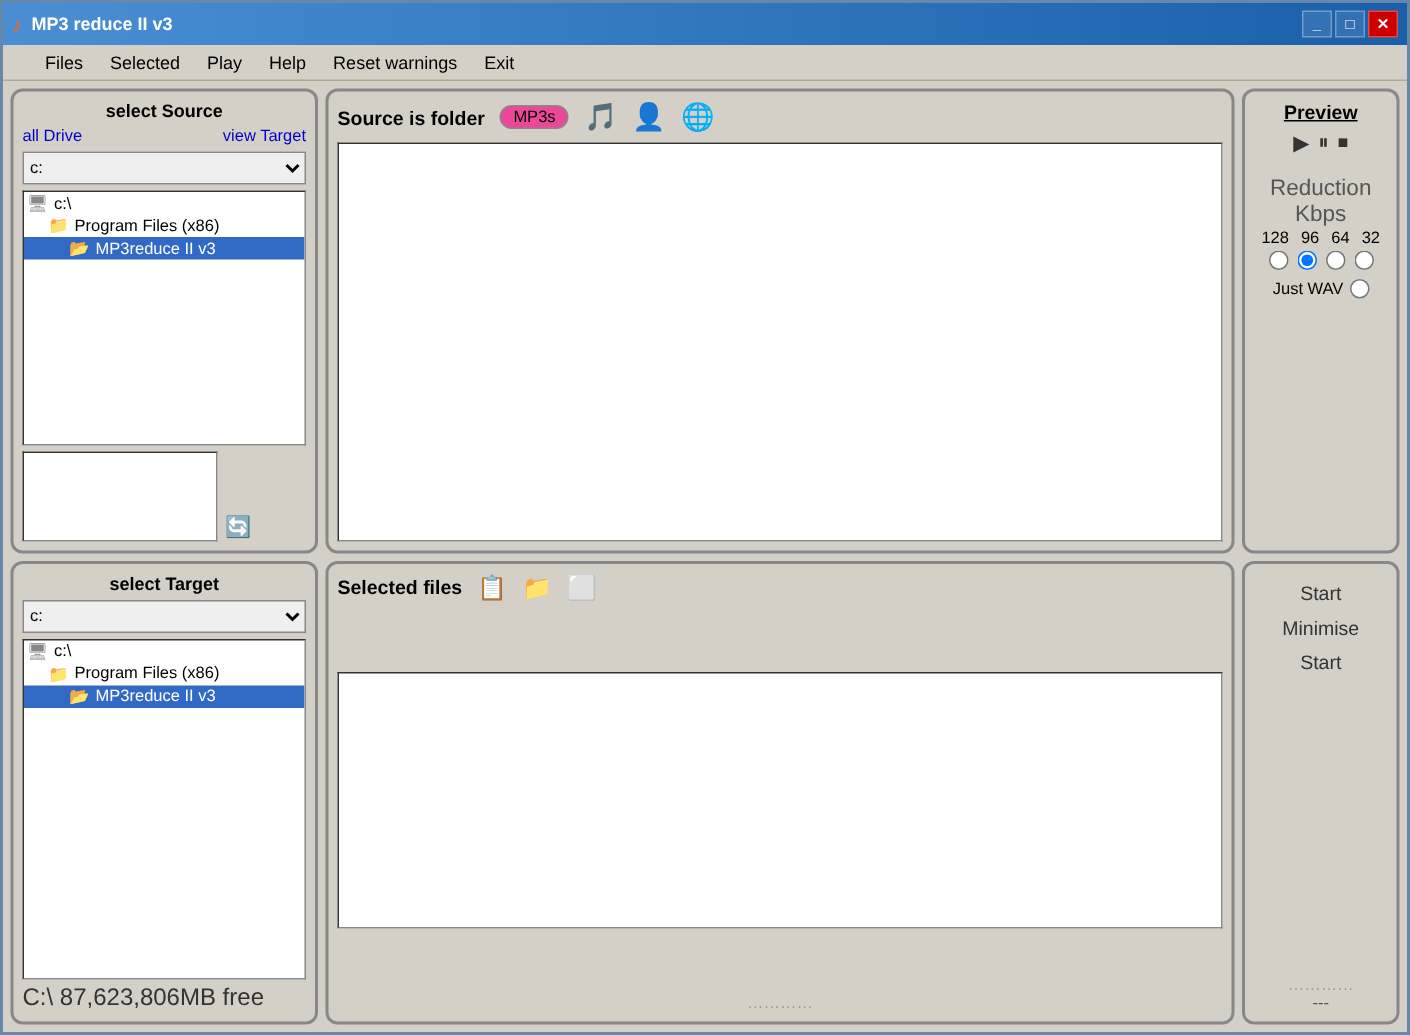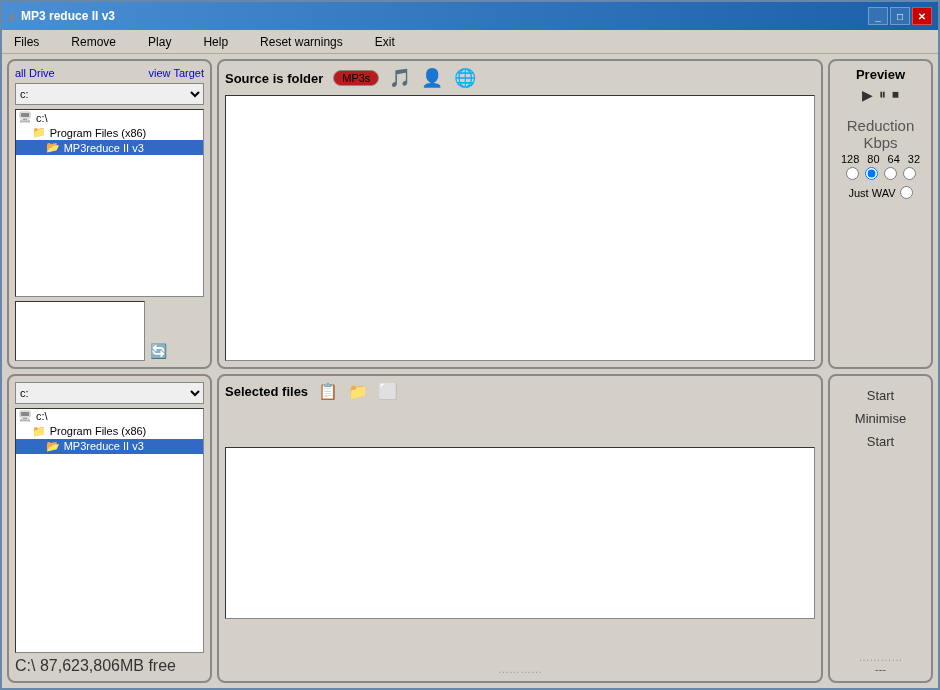--- a/index.html
+++ b/index.html
@@ -46,22 +46,22 @@
       border: 1px solid rgba(255,255,255,0.3);
       background: rgba(255,255,255,0.1);
       color: white;
     }
     .title-btn.close { background: #cc0000; }
     .menu-bar {
       background: #d4d0c8;
       height: 24px;
       display: flex;
       align-items: center;
-      padding: 0 4px;
-      gap: 16px;
+      padding: 0 20px;
+      gap: 2px;
       border-bottom: 1px solid #b0a898;
     }
     .menu-item {
       padding: 2px 8px;
       cursor: pointer;
       border-radius: 2px;
       color: #000;
     }
     .panel {
       background: #d4d0c8;
@@ -187,30 +187,31 @@
     </div>
     <div class="title-controls">
       <div class="title-btn">_</div>
       <div class="title-btn">□</div>
       <div class="title-btn close">✕</div>
     </div>
   </div>
 
   <div class="menu-bar">
     <div class="menu-item">Files</div>
-    <div class="menu-item">Remove</div>
+    <div class="menu-item">Selected</div>
     <div class="menu-item">Play</div>
     <div class="menu-item">Help</div>
     <div class="menu-item">Reset warnings</div>
     <div class="menu-item">Exit</div>
   </div>
 
   <div style="display:grid;grid-template-columns:205px 1fr 105px;grid-template-rows:1fr 1fr;gap:5px;padding:5px;flex:1;background:#d4d0c8;">
 
     <div class="panel" style="grid-column:1;grid-row:1;display:flex;flex-direction:column;">
+      <div class="panel-title">select Source</div>
       <div class="panel-links">
         <span class="panel-link">all Drive</span>
         <span class="panel-link">view Target</span>
       </div>
       <select style="width:100%;height:22px;margin-bottom:4px;font-size:11px;border:1px solid #888;">
         <option>c:</option>
       </select>
       <div class="tree-area" style="flex:1;">
         <div class="tree-item">
           <span style="color:#888;">🖥</span>
@@ -227,55 +228,56 @@
       </div>
       <div class="thumb-area">
         <div class="thumb-box"></div>
         <div class="refresh-btn">🔄</div>
       </div>
     </div>
 
     <div class="panel" style="grid-column:2;grid-row:1;display:flex;flex-direction:column;">
       <div style="display:flex;align-items:center;gap:10px;margin-bottom:6px;">
         <span style="font-weight:bold;font-size:13px;">Source is folder</span>
-        <span style="border:1px solid #888;border-radius:10px;padding:1px 8px;font-size:11px;background:#b91c1c;">MP3s</span>
+        <span style="border:1px solid #888;border-radius:10px;padding:1px 8px;font-size:11px;background:#ec4899;">MP3s</span>
         <span style="font-size:18px;cursor:pointer;">🎵</span>
         <span style="font-size:18px;cursor:pointer;">👤</span>
         <span style="font-size:18px;cursor:pointer;">🌐</span>
       </div>
       <div class="source-list" style="flex:1;background:white;border:1px inset #888;"></div>
     </div>
 
     <div class="panel" style="grid-column:3;grid-row:1;display:flex;flex-direction:column;align-items:center;">
-      <div style="font-weight:bold;font-size:13px;margin-bottom:4px;">Preview</div>
+      <div style="font-weight:bold;font-size:13px;margin-bottom:4px;text-decoration:underline;">Preview</div>
       <div style="display:flex;gap:6px;margin-bottom:8px;">
         <button class="preview-btn" style="background:none;border:none;cursor:pointer;font-size:14px;">▶</button>
         <button class="preview-btn" style="background:none;border:none;cursor:pointer;font-size:14px;">⏸</button>
         <button class="preview-btn" style="background:none;border:none;cursor:pointer;font-size:14px;">⏹</button>
       </div>
       <div style="font-size:15px;color:#555;text-align:center;margin-top:6px;">Reduction Kbps</div>
       <div style="display:flex;gap:8px;font-size:11px;margin-top:2px;">
         <span>128</span>
-        <span>80</span>
+        <span>96</span>
         <span>64</span>
         <span>32</span>
       </div>
       <div style="display:flex;gap:6px;margin-top:2px;">
         <input type="radio" name="kbps" style="">
         <input type="radio" name="kbps" checked="" style="">
         <input type="radio" name="kbps" style="">
         <input type="radio" name="kbps" style="">
       </div>
       <div style="display:flex;align-items:center;gap:4px;margin-top:6px;font-size:11px;">
         <span>Just WAV</span>
         <input type="radio" name="wav" style="">
       </div>
     </div>
 
     <div class="panel" style="grid-column:1;grid-row:2;display:flex;flex-direction:column;">
+      <div class="panel-title">select Target</div>
       <select style="width:100%;height:22px;margin-bottom:4px;font-size:11px;border:1px solid #888;">
         <option>c:</option>
       </select>
       <div class="tree-area" style="flex:1;">
         <div class="tree-item">
           <span style="color:#888;">🖥</span>
           <span>c:\</span>
         </div>
         <div class="tree-item" style="padding-left:16px;">
           <span style="color:#f5c242;">📁</span>

